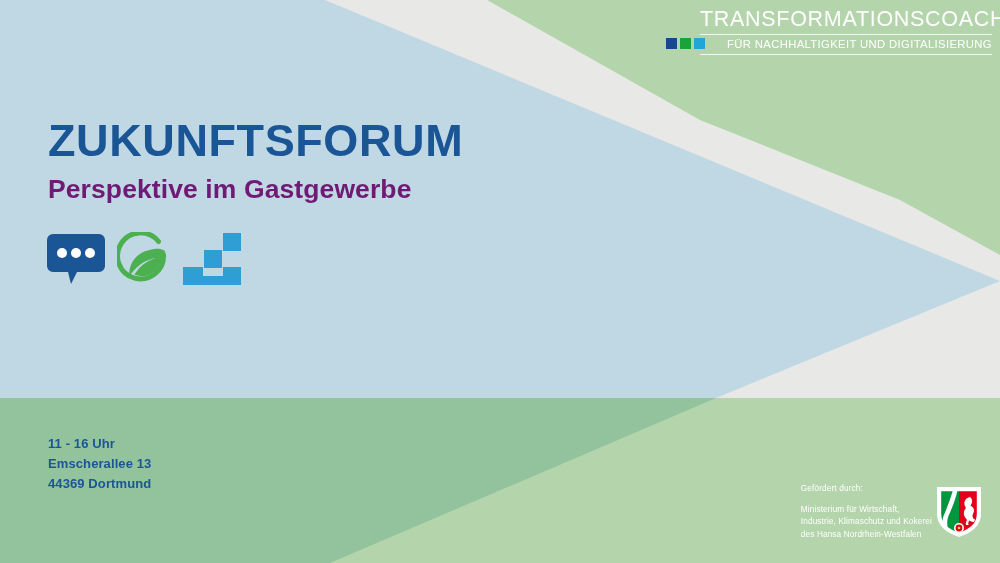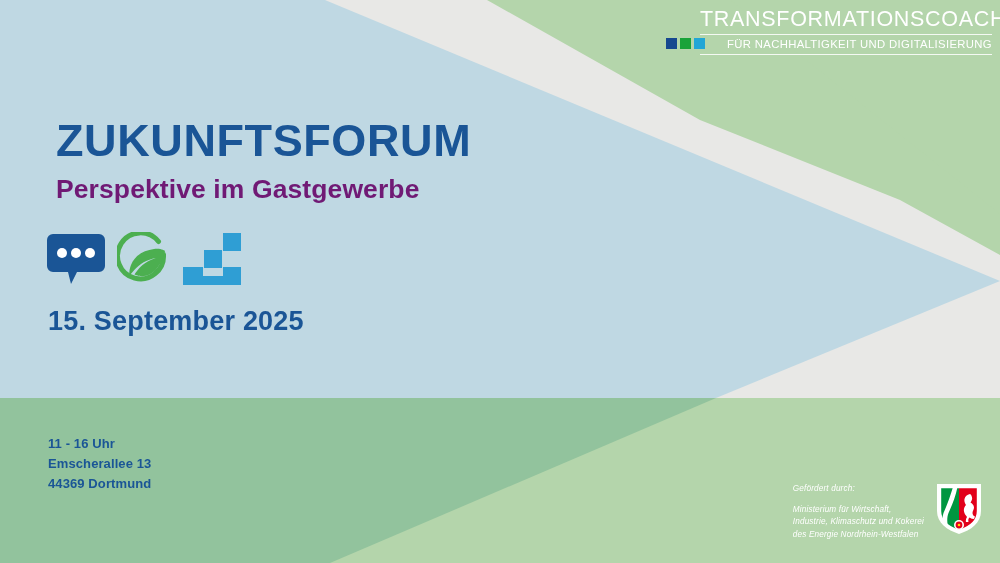--- a/index.html
+++ b/index.html
@@ -81,21 +81,20 @@
     background: rgba(255,255,255,0.85);
     margin-top: 2px;
   }
 
   
   .headline-block {
     position: absolute;
     left: 48px;
     top: 118px;
     width: 600px;
-    margin-left: 8px;
   }
   .title {
     font-size: 45px;
     font-weight: bold;
     color: #1a5596;
     letter-spacing: 0.6px;
     line-height: 1.0;
     margin: 0;
     white-space: nowrap;
   }
@@ -144,23 +143,22 @@
     letter-spacing: 0.1px;
   }
   .venue div { white-space: nowrap; }
 
   
   .funding {
     position: absolute;
     right: 18px;
     bottom: 22px;
     display: flex;
-    align-items: flex-start;
-    gap: 12px;
-    font-style: italic;
+    align-items: center;
+    gap: 4px;
   }
   .funding-text {
     color: #ffffff;
     font-size: 8.2px;
     line-height: 1.52;
     text-align: left;
     letter-spacing: 0.15px;
   }
   .funding-lead {
     margin-bottom: 8px;
@@ -232,35 +230,34 @@
 
     <svg class="pictogram" width="62" height="52" viewBox="0 0 62 52">
       <rect x="40" y="0" width="18" height="18" fill="#2f9ed4"></rect>
       <rect x="21" y="17" width="18" height="18" fill="#2f9ed4"></rect>
       <path d="M0 34 H20 V52 H0 Z" fill="#2f9ed4"></path>
       <path d="M20 43 H40 V52 H20 Z" fill="#2f9ed4"></path>
       <path d="M40 34 H58 V52 H40 Z" fill="#2f9ed4"></path>
     </svg>
   </div>
 
-  <div class="date">15. September 2025</div>
 
   <div class="venue">
     <div>11 - 16 Uhr</div>
     <div>Emscherallee 13</div>
     <div>44369 Dortmund</div>
   </div>
 
   <div class="funding">
     <div class="funding-text">
       <div class="funding-lead">Gefördert durch:</div>
       <div class="funding-ministry">
         <div>Ministerium für Wirtschaft,</div>
         <div>Industrie, Klimaschutz und Kokerei</div>
-        <div>des Energie Nordrhein-Westfalen</div>
+        <div>des Hansa Nordrhein-Westfalen</div>
       </div>
     </div>
 
     <svg class="coat" width="46" height="52" viewBox="0 0 46 52">
       <path d="M1 1 H45 V28 C45 40 35 47 23 51 C11 47 1 40 1 28 Z" fill="#ffffff"></path>
       <clipPath id="shieldClip">
         <path d="M4 4 H42 V28 C42 38.5 33 44.8 23 48 C13 44.8 4 38.5 4 28 Z"></path>
       </clipPath>
       <g clip-path="url(#shieldClip)">
         <rect x="4" y="4" width="19" height="45" fill="#009640"></rect>

